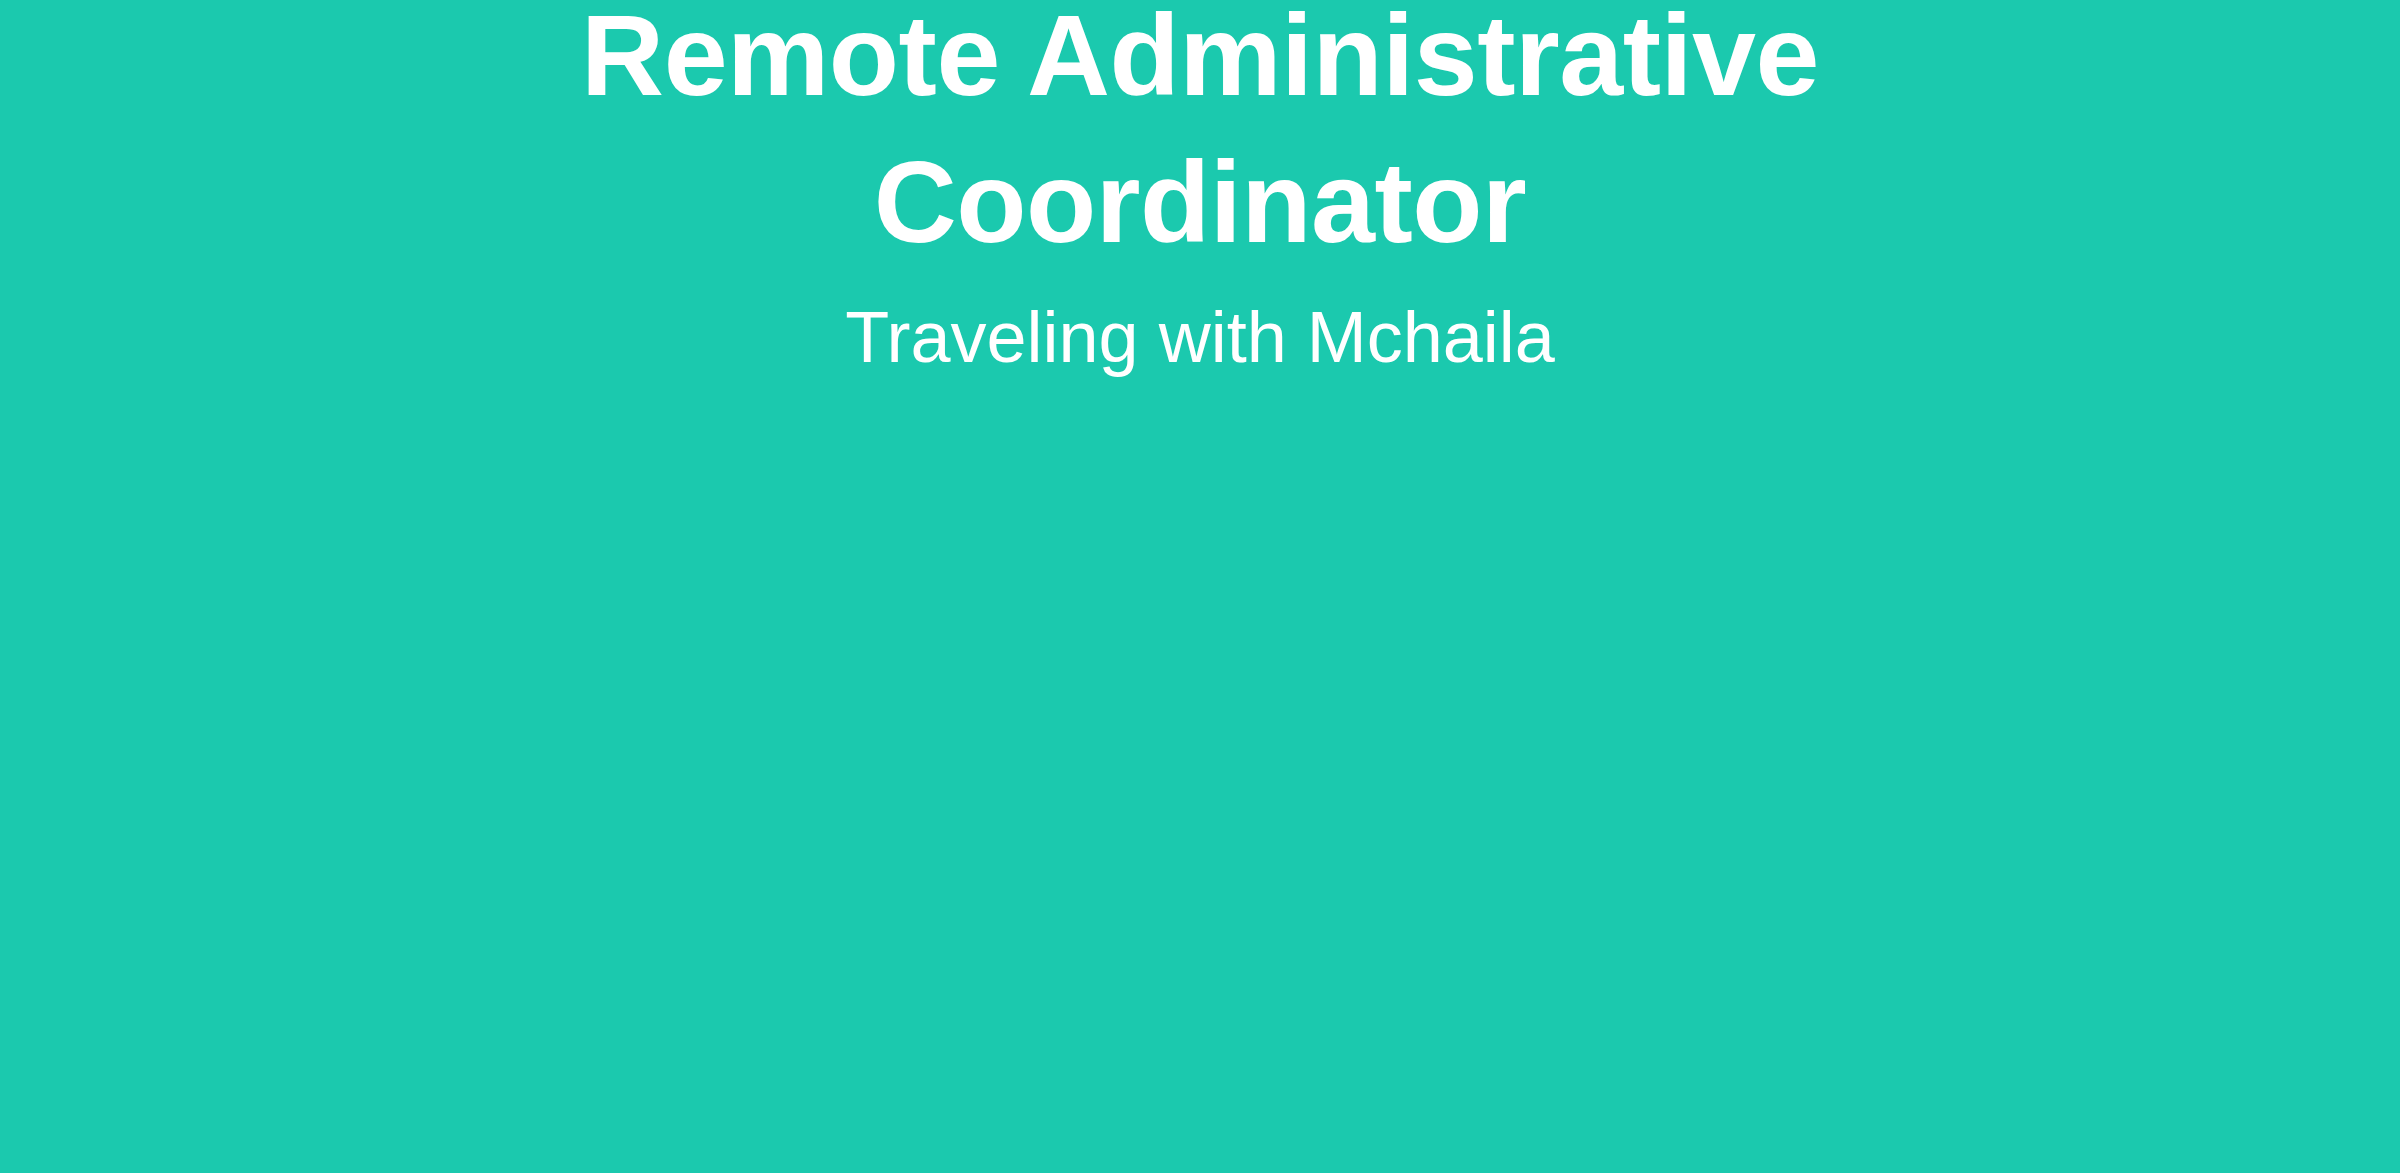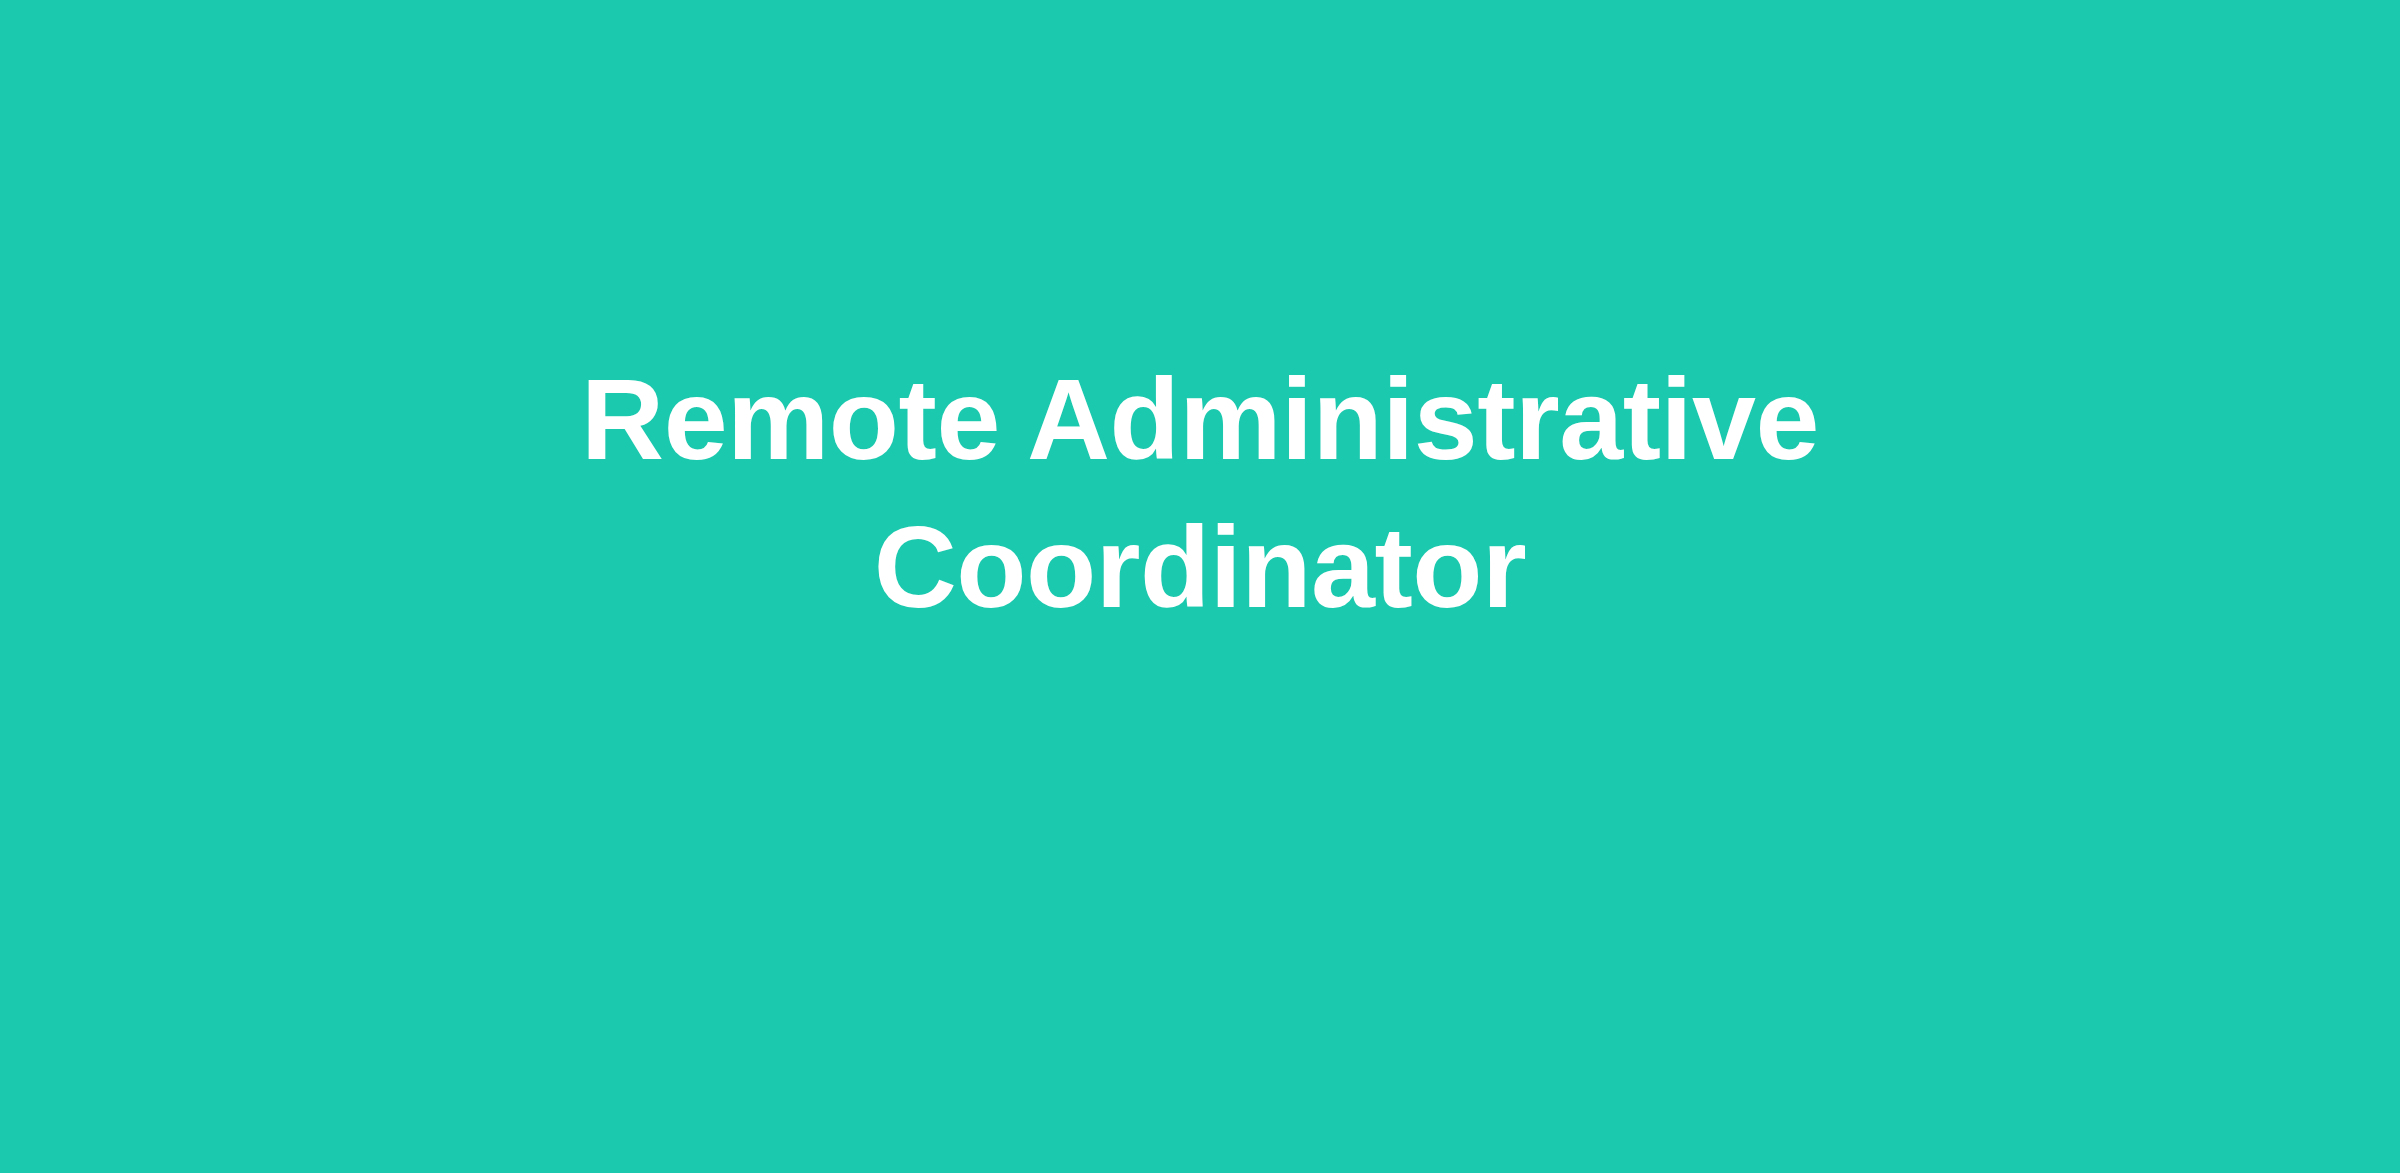--- a/index.html
+++ b/index.html
@@ -19,21 +19,20 @@
   
   .hero-banner {
     position: relative;
     box-sizing: border-box;
     width: 2400px;
     height: 1023px;
     background: #1bc9ae;
     display: flex;
     flex-direction: column;
     align-items: center;
-    justify-content: center;
     text-align: center;
     padding: 0 240px;
   }
 
   .hero-inner {
     width: 1340px;
     max-width: 100%;
     display: flex;
     flex-direction: column;
     align-items: center;
@@ -67,15 +66,16 @@
 </style>
 </head>
 <body>
 
 <div class="hero-banner">
 
   <div class="hero-inner">
 
     <h1 class="hero-title">Remote Administrative Coordinator</h1>
 
+    <p class="hero-subtitle">Traveling with Mchaila</p>
 
   </div>
 </div>
 
 </body></html>

